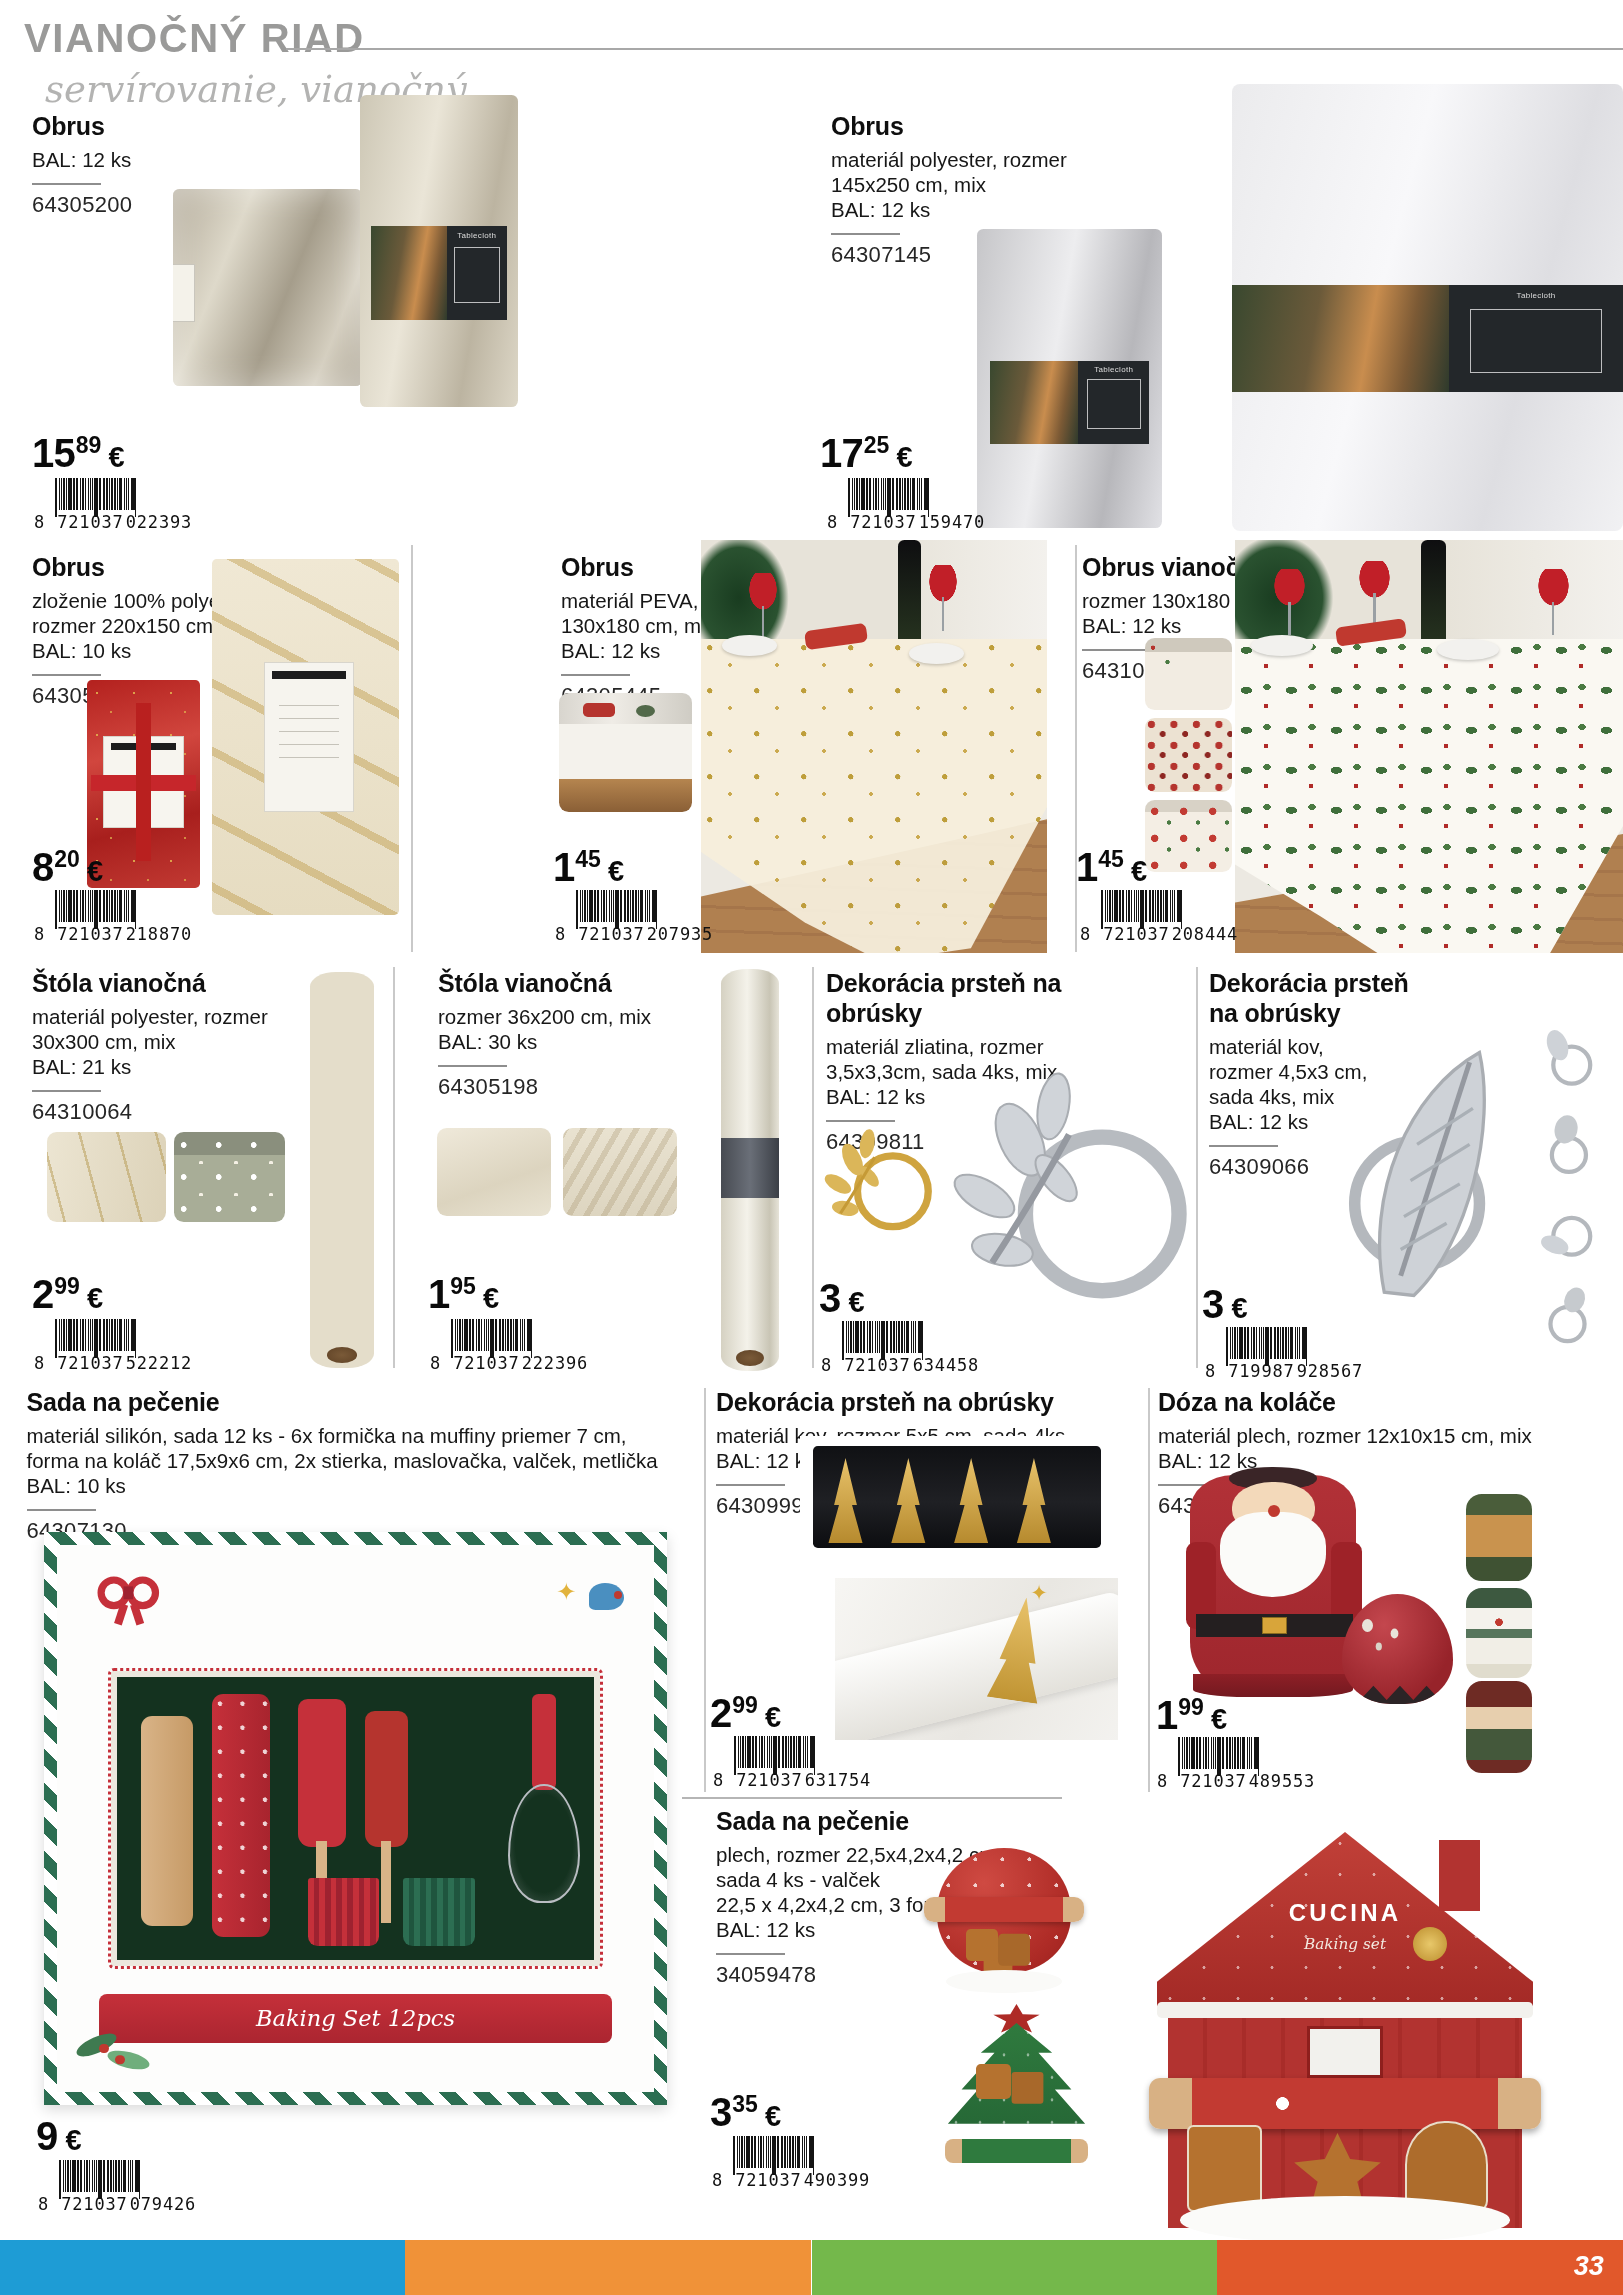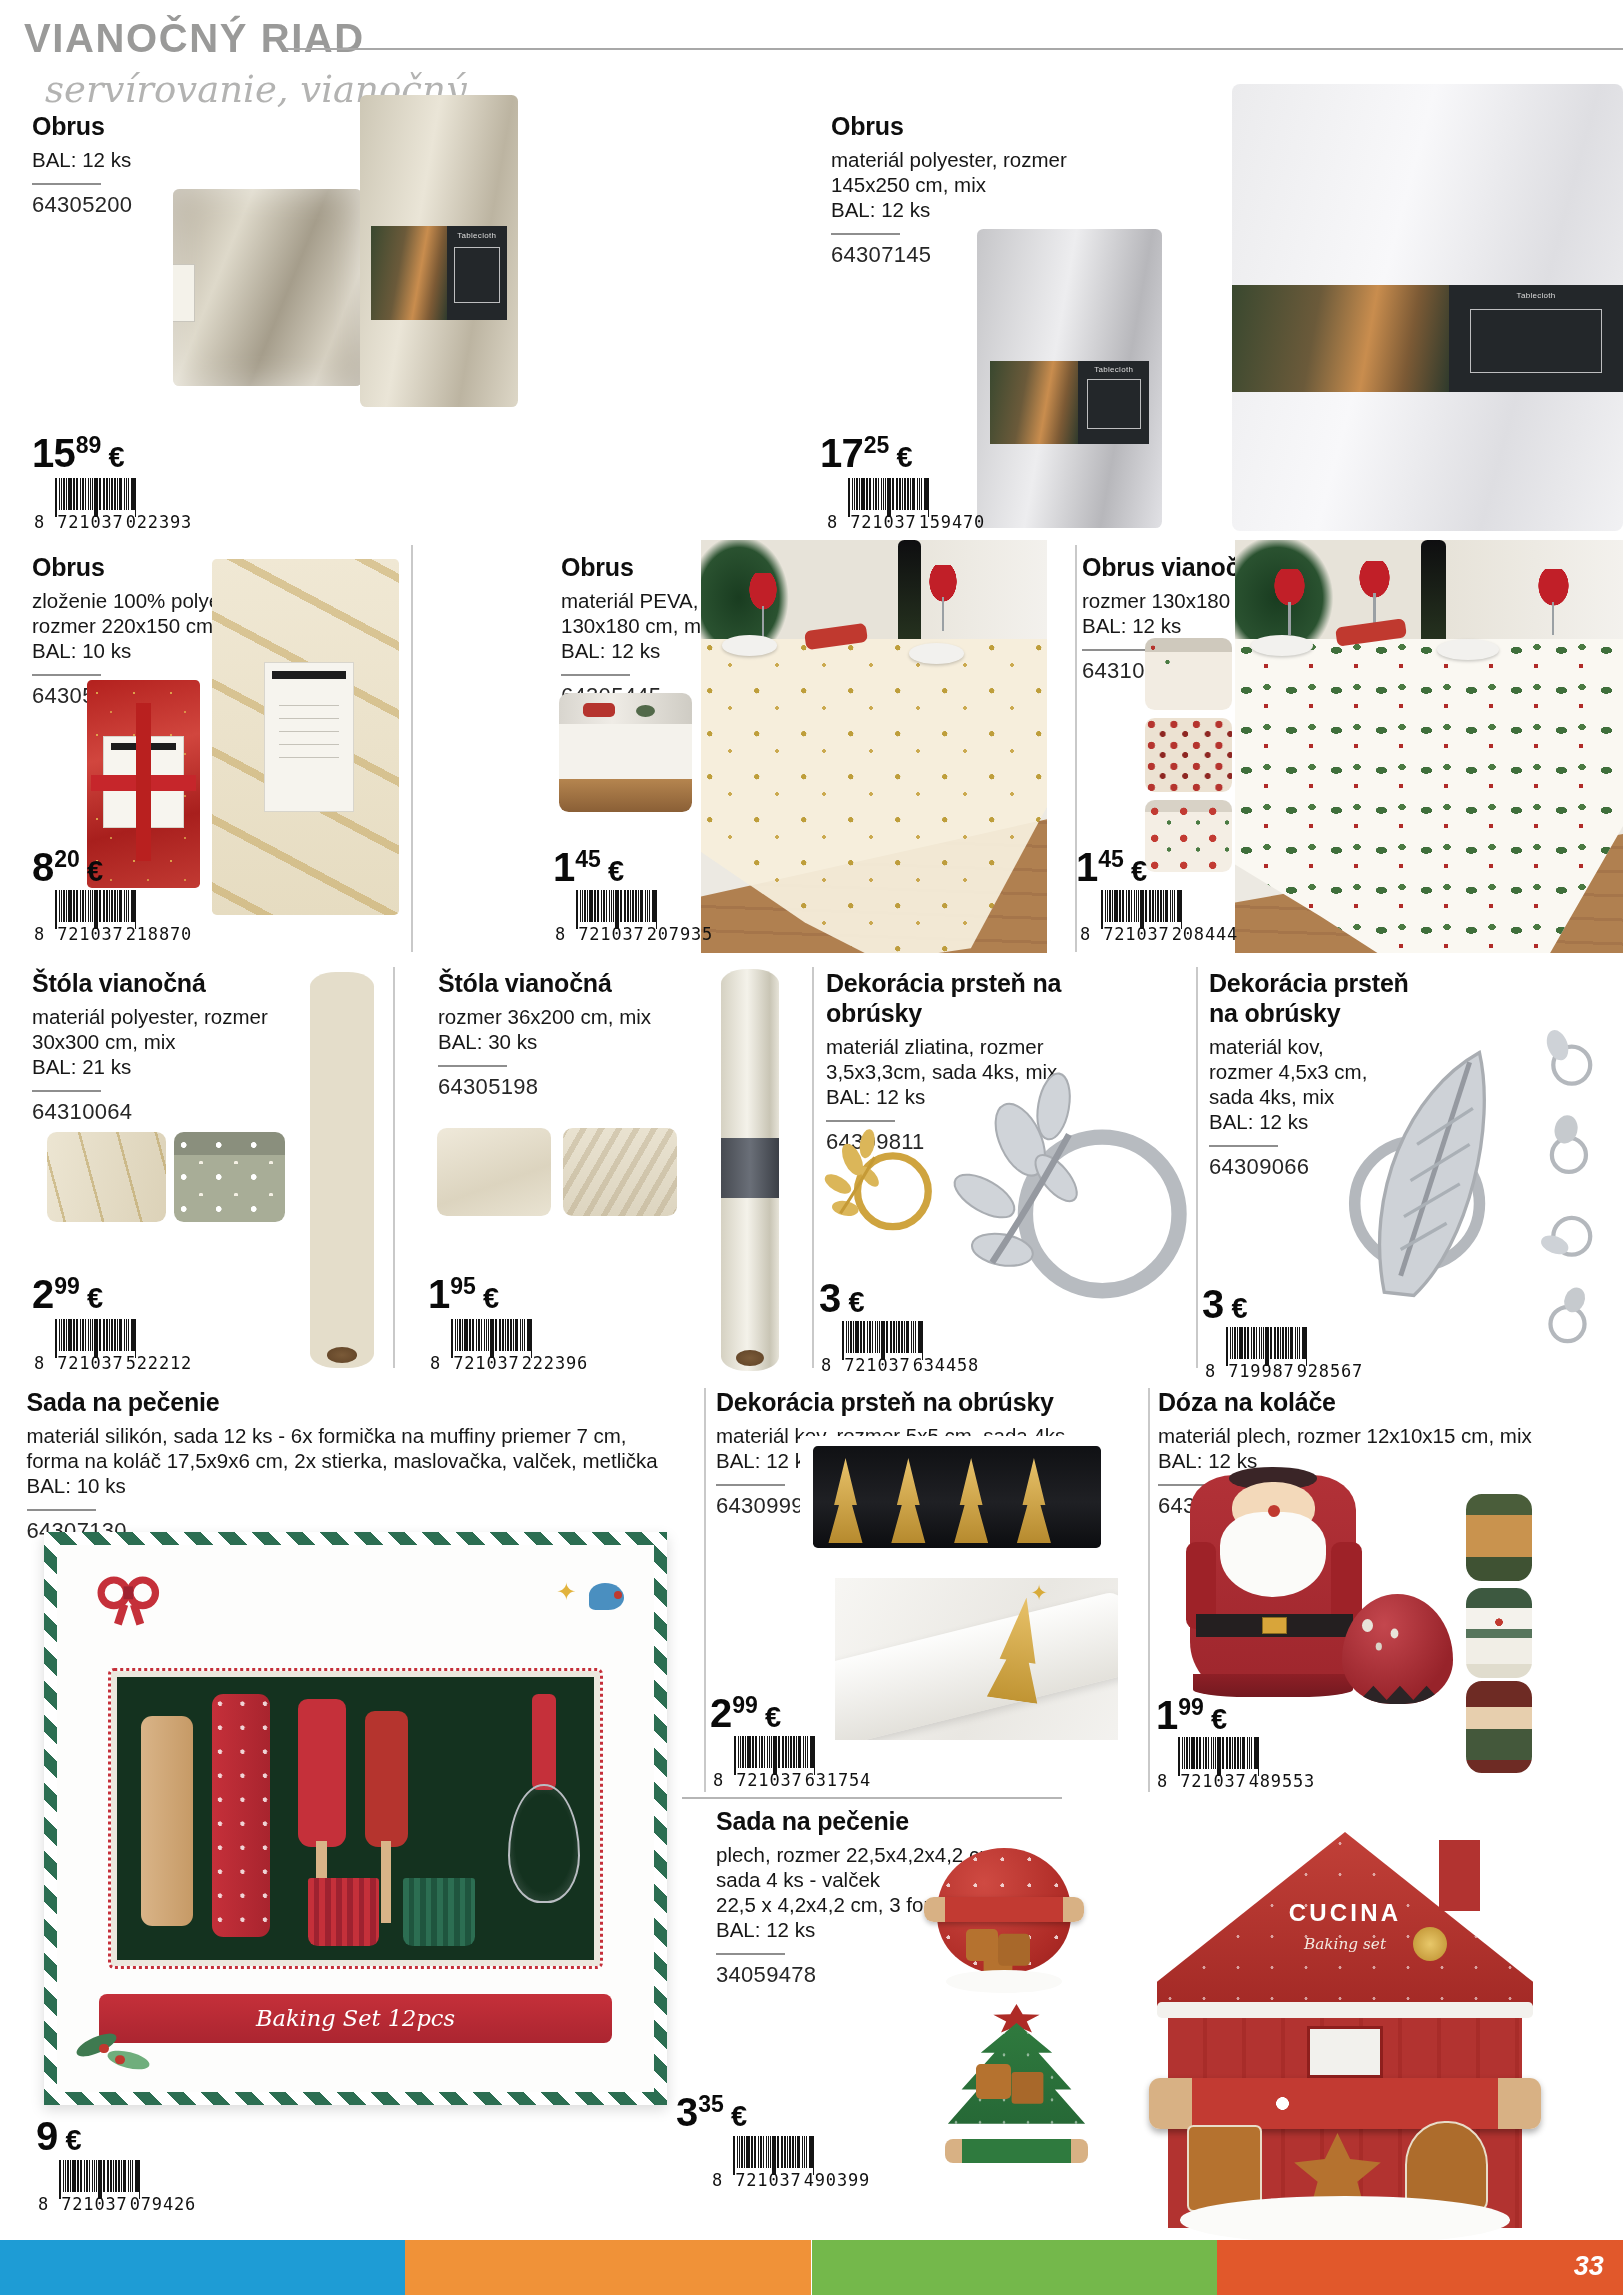--- a/index.html
+++ b/index.html
@@ -1090,21 +1090,21 @@
       <div class="pin"></div>
       <div class="gb"></div>
       <div class="snow"></div>
   </div>
   <div class="abs" id="img-p13b">
     <div class="star"></div>
       <div class="tree"></div>
       <div class="gb"></div>
       <div class="hnd"></div>
   </div>
-  <div class="abs price" style="left:676px;top:2090px">
+  <div class="abs price" style="left:710px;top:2090px">
     <span class="pi">3</span><span class="ps">35</span><span class="pc">€</span>
   </div>
   <div class="abs barcode" style="left:712px;top:2136px">
     <div class="bc-bars">
         <span class="g" style="width: 2.4px; margin-right: 1.6px;"></span>
         <span style="width: 0.8px; margin-right: 0.8px;"></span>
         <span style="width: 1.6px; margin-right: 0.8px;"></span>
         <span style="width: 1.6px; margin-right: 1.6px;"></span>
         <span style="width: 0.8px; margin-right: 0.8px;"></span>
         <span style="width: 0.8px; margin-right: 0.8px;"></span>

